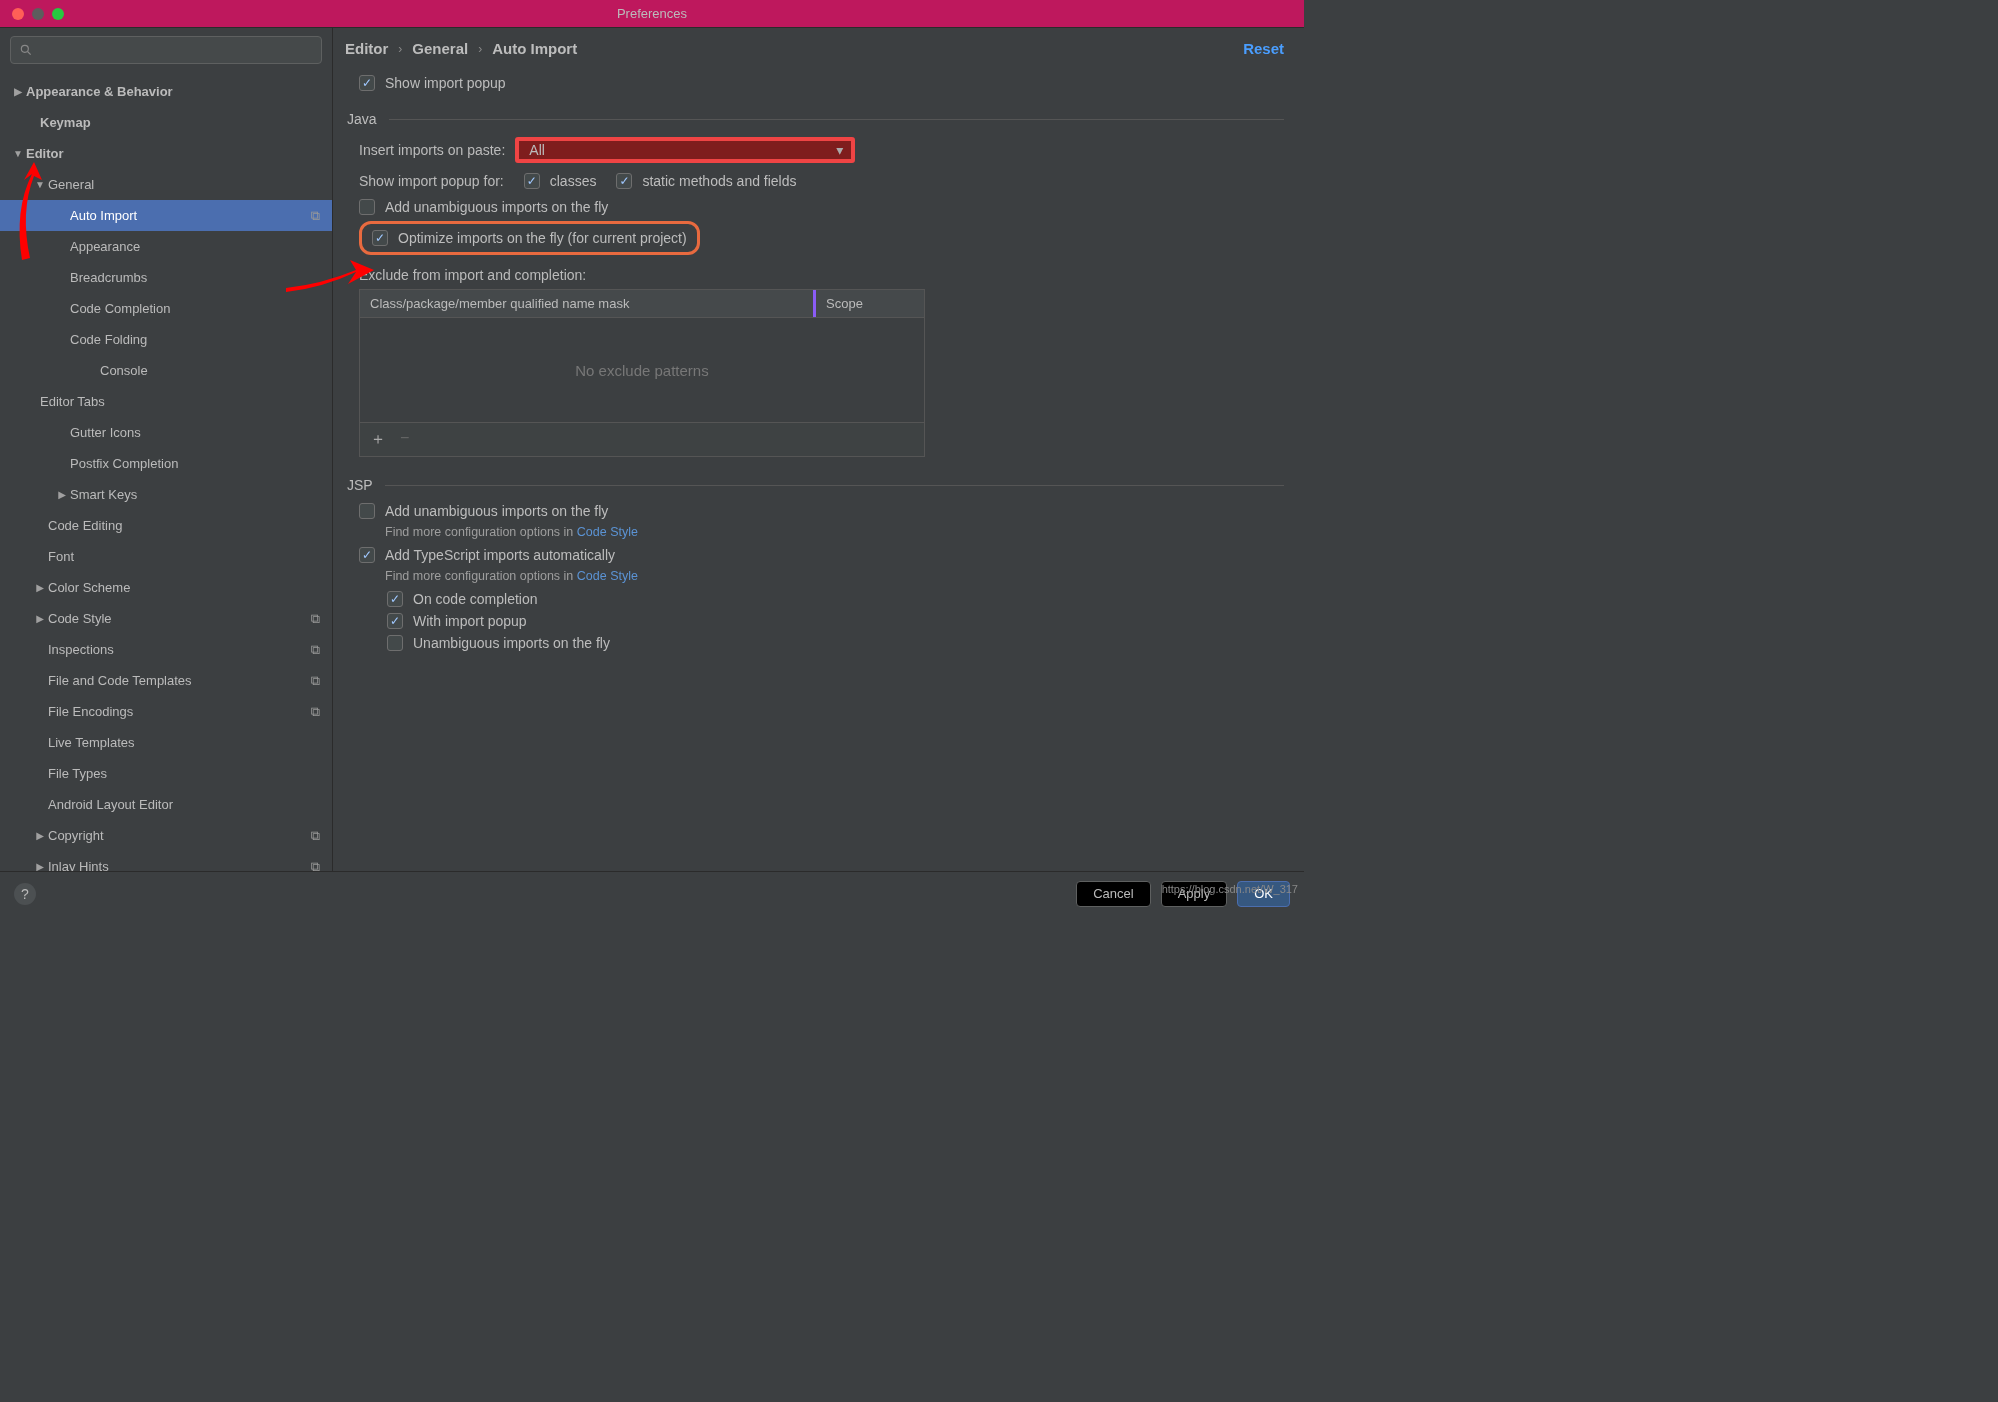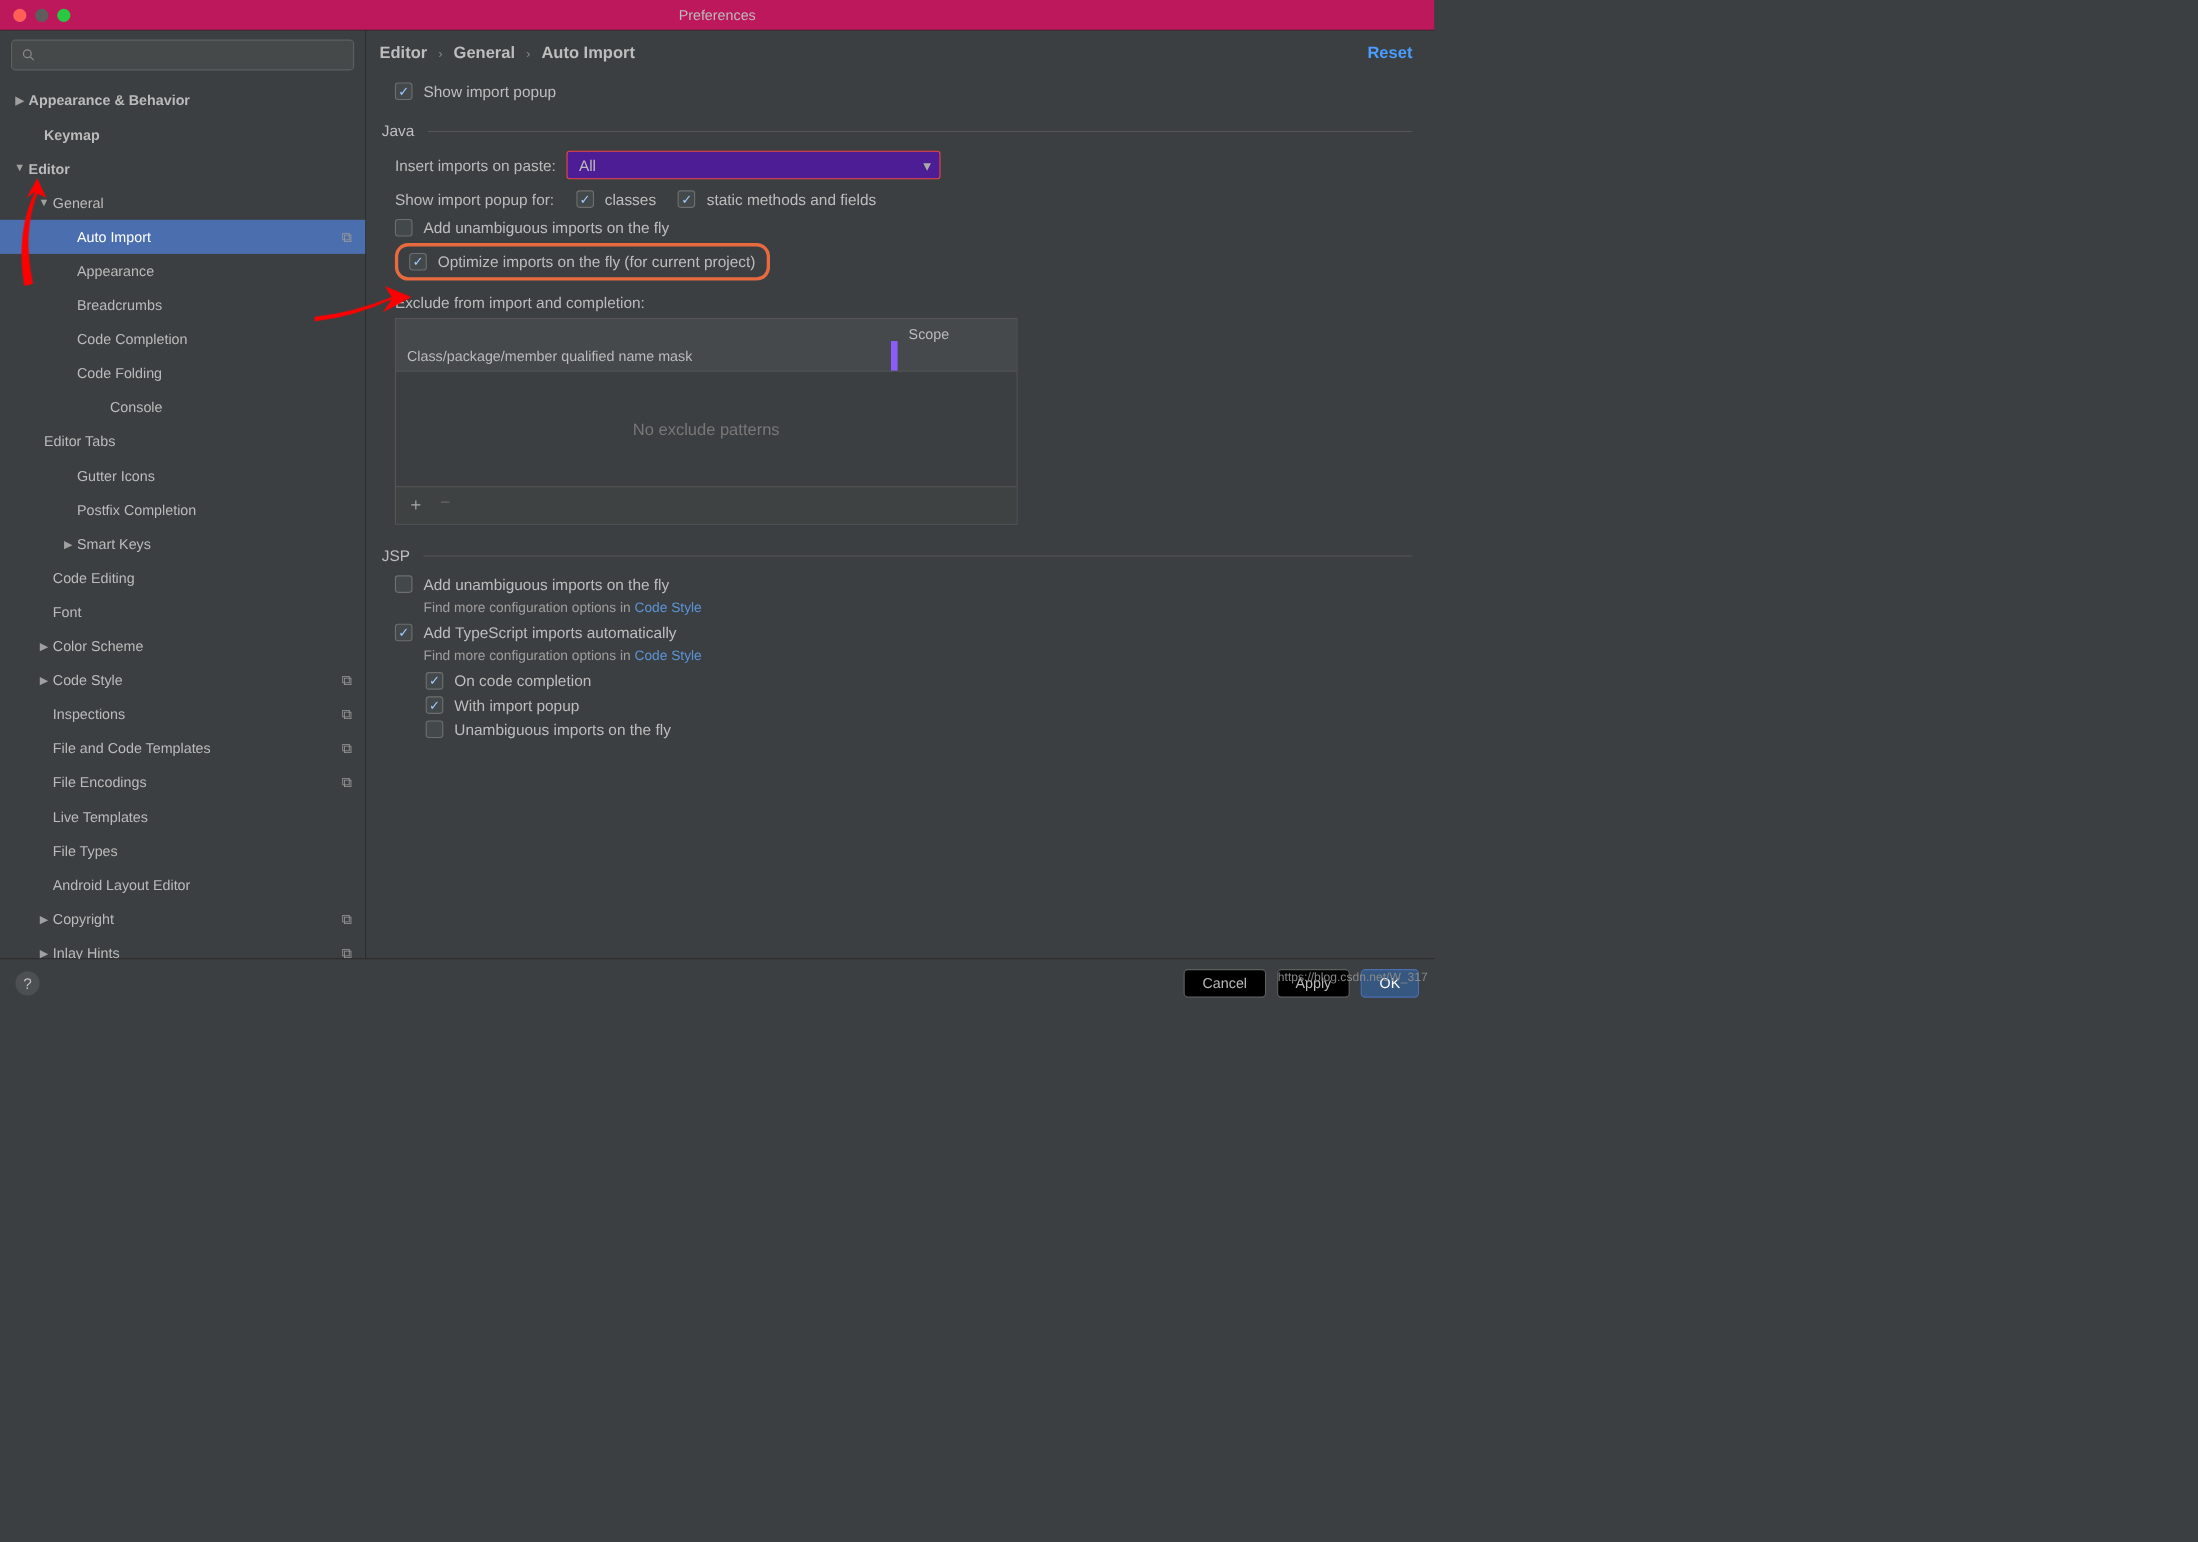--- a/index.html
+++ b/index.html
@@ -166,22 +166,22 @@
       background: #555;
     }
     .field-row {
       display: flex;
       align-items: center;
       gap: 10px;
       margin: 10px 0;
       font-size: 14px;
     }
     .sel {
-      background: #4c1d95;
-      border: 1px solid #ef4444;
+      background: #7f1d1d;
+      border: 4px solid #ef4444;
       height: 26px;
       padding: 0 28px 0 10px;
       color: #bbbbbb;
       border-radius: 3px;
       position: relative;
       display: inline-flex;
       align-items: center;
       min-width: 340px;
     }
     .sel::after {
@@ -216,21 +216,21 @@
     .exclude-header {
       display: flex;
       background: #45494b;
       border-bottom: 1px solid #555;
     }
     .exclude-header .col {
       padding: 6px 10px;
       font-size: 13px;
       color: #bbbbbb;
     }
-    .exclude-header .col1 { flex: 1; border-right: 6px solid #8b5cf6; margin-top: 20px;}
+    .exclude-header .col1 { flex: 1; border-right: 3px solid #8b5cf6;}
     .exclude-header .col2 { width: 108px; }
     .exclude-body {
       height: 104px;
       display: flex;
       align-items: center;
       justify-content: center;
       color: #777;
       font-size: 15px;
       background: #3c3f41;
     }

